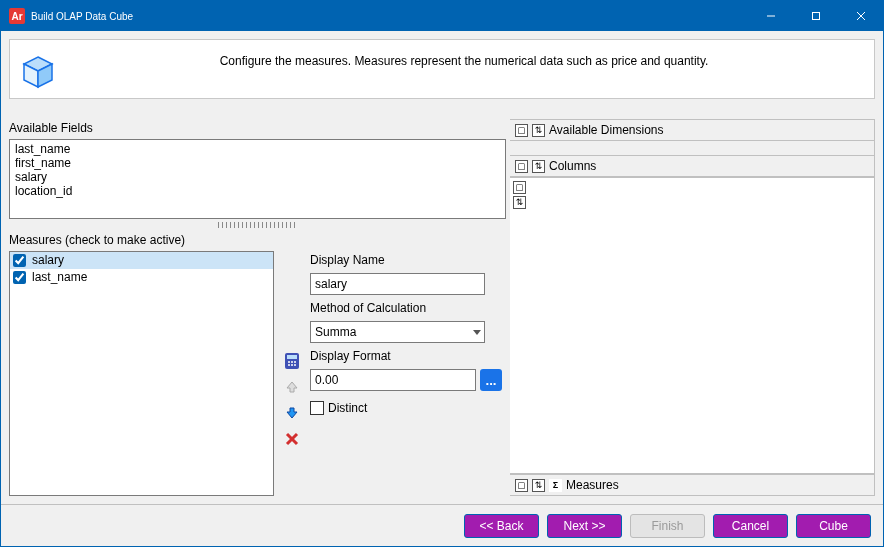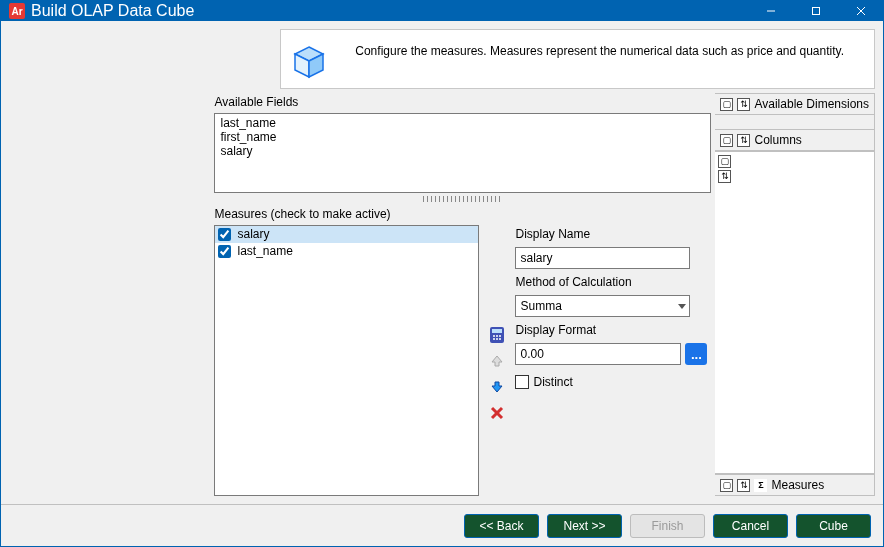--- a/index.html
+++ b/index.html
@@ -12,55 +12,54 @@
   }
   .window {
     width: 884px;
     height: 547px;
     border: 1px solid #0063b1;
     display: flex;
     flex-direction: column;
     position: relative;
   }
   .titlebar {
-    height: 20px;
+    height: 30px;
     background: #0063b1;
     color: #fff;
     display: flex;
     align-items: center;
     padding-left: 8px;
   }
   .titlebar .app-icon {
     width: 16px; height: 16px;
     background: #e53935;
     display: inline-flex;
     align-items: center;
     justify-content: center;
     font-size: 10px;
     font-weight: bold;
     color: #fff;
     border-radius: 2px;
     margin-right: 6px;
   }
-  .titlebar .title { font-size: 16px; }
+  .titlebar .title { font-size: 10px; }
   .titlebar .win-btns { margin-left: auto; display: flex; }
   .titlebar .win-btn {
     width: 45px; height: 30px;
     display: flex; align-items: center; justify-content: center;
     color: #fff;
   }
 
   .body {
     flex: 1;
     display: flex;
     flex-direction: column;
     background: #f0f0f0;
     padding: 8px;
-    gap: 4px;
-    align-items: flex-end;
+    gap: 20px;
   }
 
   .header-row {
     display: flex;
     align-items: flex-start;
     gap: 8px;
     background: #fff;
     border: 1px solid #c8c8c8;
     padding: 14px 10px 8px 10px;
   }
@@ -225,21 +224,21 @@
     align-items: center;
     justify-content: flex-end;
     gap: 8px;
     padding: 0 12px;
     background: #f0f0f0;
   }
   .btn {
     min-width: 75px;
     height: 24px;
     border: 1px solid #0063b1;
-    background: #14532d;
+    background: #a21caf;
     color: #fff;
     border-radius: 3px;
     font: inherit;
     cursor: pointer;
     padding: 0 12px;
   }
   .btn.disabled {
     background: #e4e4e4;
     border-color: #bcbcbc;
     color: #9b9b9b;
@@ -295,20 +294,21 @@
     </div>
 
     <div class="middle-row">
 
       <div class="left-col">
         <div class="field-label">Available Fields</div>
         <div class="available-box">
           <div class="line">last_name</div>
           <div class="line">first_name</div>
           <div class="line">salary</div>
+          <div class="line">location_id</div>
         </div>
         <div class="dots-handle"></div>
 
         <div class="field-label">Measures (check to make active)</div>
 
         <div class="measures-row">
           <div class="measures-list">
             <div class="item selected">
               <input type="checkbox" checked="" style="">
               <span>salary</span>

